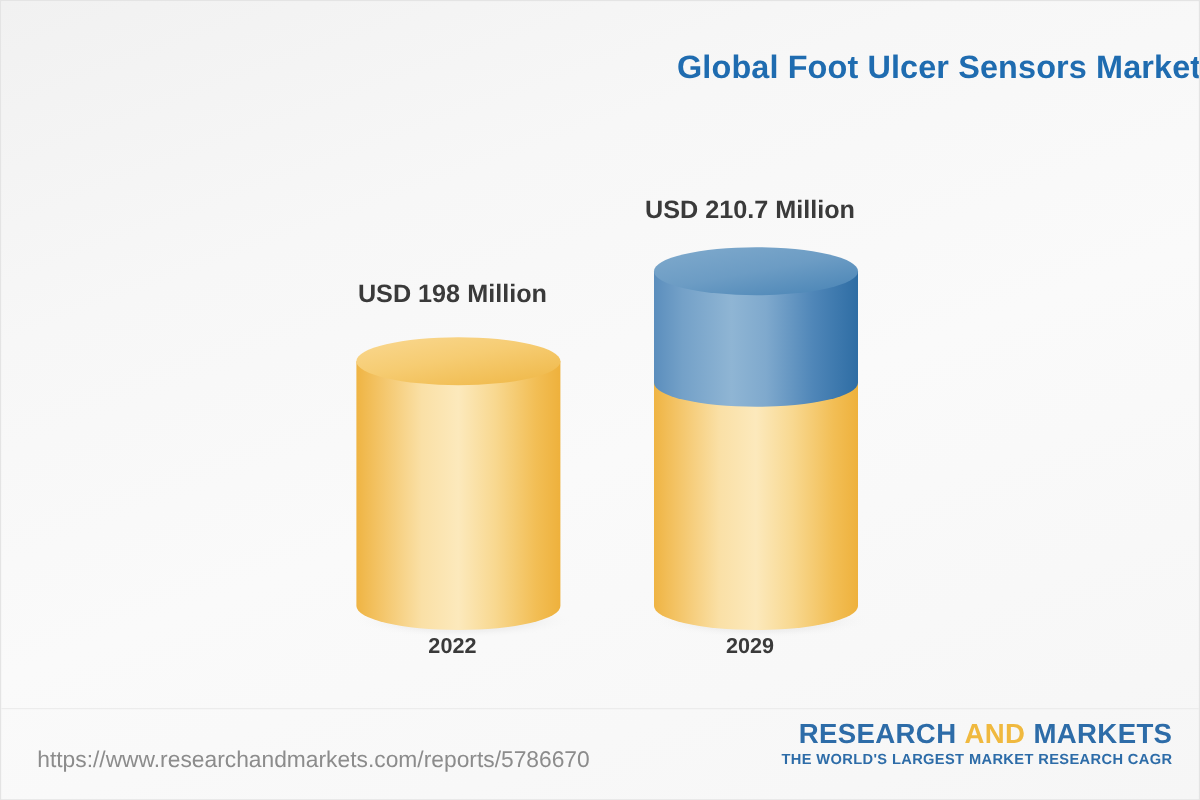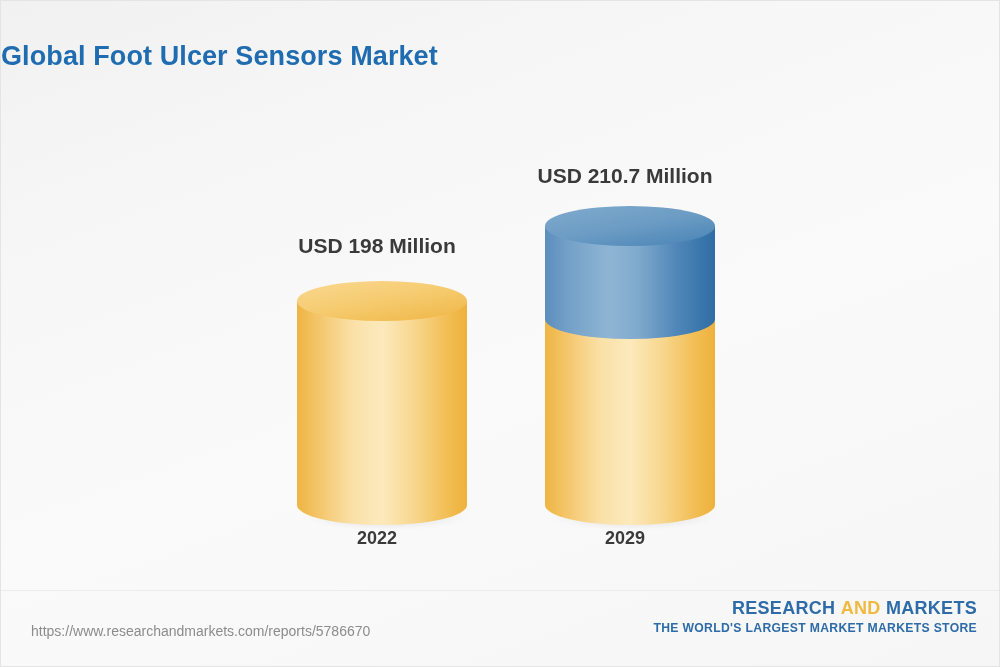--- a/index.html
+++ b/index.html
@@ -24,21 +24,21 @@
     border: 1px solid #e4e4e4;
     overflow: hidden;
   }
 
   
   .title {
     position: absolute;
     left: 0;
     top: 40px;
     width: 1000px;
-    text-align: left;
+    text-align: right;
     font-size: 27px;
     font-weight: bold;
     color: #1F6CB0;
     letter-spacing: 0.1px;
     white-space: nowrap;
   }
   .subtitle {
     position: absolute;
     left: 0;
     top: 88px;
@@ -104,34 +104,34 @@
     left: 0;
     top: 589px;
     width: 1000px;
     height: 1px;
     background: #ececec;
   }
   .source-url {
     position: absolute;
     left: 30px;
     top: 622px;
-    font-size: 14px;
+    font-size: 19px;
     color: #8c8c8c;
     white-space: nowrap;
     text-align: right;
   }
 
   .logo {
     position: absolute;
     right: 22px;
     top: 598px;
     text-align: right;
   }
   .logo-main {
-    font-size: 18px;
+    font-size: 23px;
     font-weight: bold;
     letter-spacing: 0.3px;
     line-height: 1.05;
     white-space: nowrap;
   }
   .logo-main .lg-blue { color: #2D6CA8; }
   .logo-main .lg-gold { color: #F0B93F; }
   .logo-tagline {
     margin-top: 3px;
     font-size: 12.2px;
@@ -246,16 +246,16 @@
   </div>
 
   <div class="footer-divider"></div>
 
   <a class="source-url" href="#" style="text-decoration:none;">https://www.researchandmarkets.com/reports/5786670</a>
 
   <div class="logo">
     <div class="logo-main">
       <span class="lg-blue">RESEARCH</span><span class="lg-blue">&nbsp;</span><span class="lg-gold">AND</span><span class="lg-blue">&nbsp;</span><span class="lg-blue">MARKETS</span>
     </div>
-    <div class="logo-tagline">THE WORLD'S LARGEST MARKET MARKETS STORE</div>
+    <div class="logo-tagline">THE WORLD'S LARGEST MARKET RESEARCH CAGR</div>
   </div>
 
 </div>
 
 </body></html>

